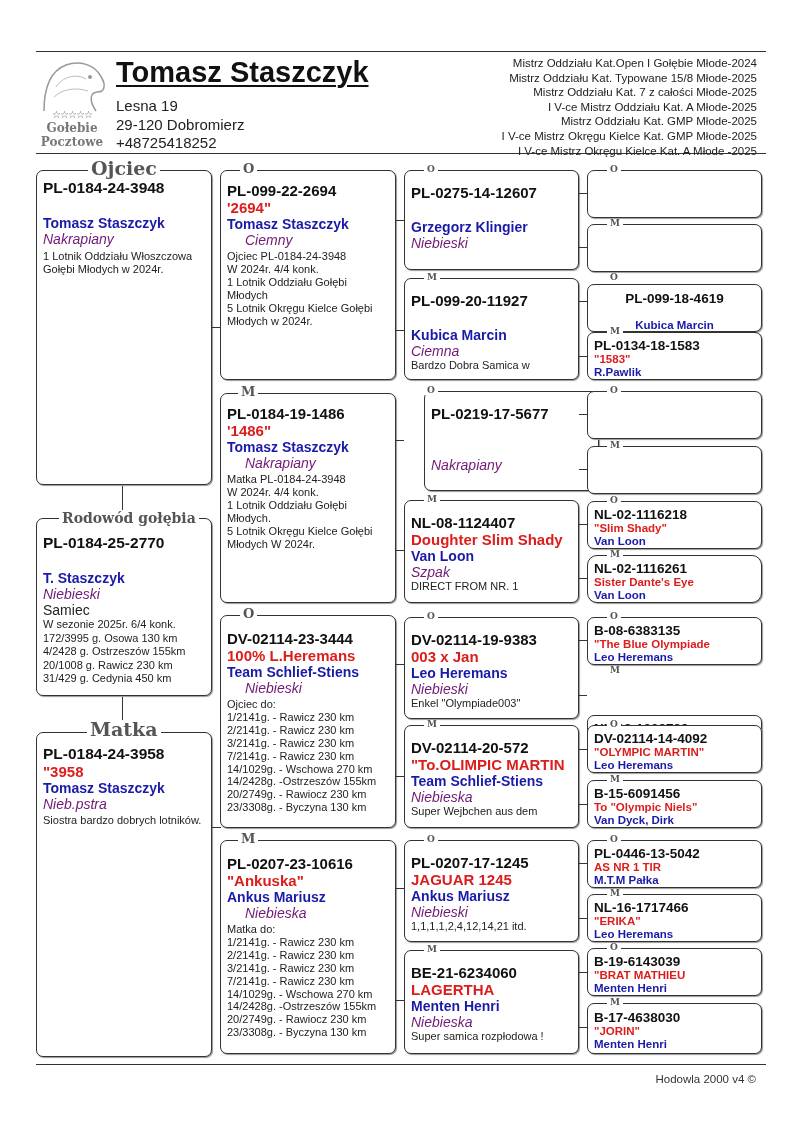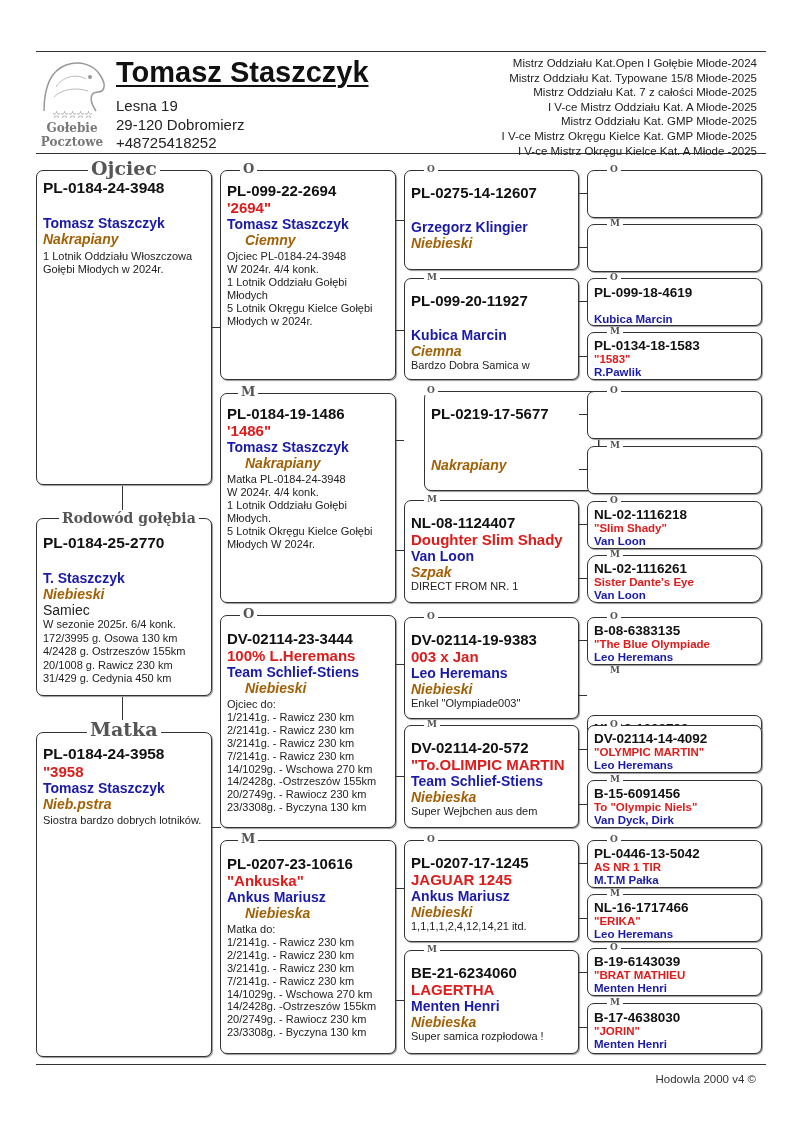--- a/index.html
+++ b/index.html
@@ -22,21 +22,21 @@
   .box { position: absolute; border: 1px solid #333; border-radius: 7px; background: #fff; box-shadow: 1px 1px 1px #999; padding: 0 6px; overflow: hidden; }
   .legend { position: absolute; background: #fff; font-family: "DejaVu Serif", serif; font-weight: bold; color: #555; padding: 0 3px; line-height: 1; }
   .lg-big { font-size: 19px; }
   .lg-med { font-size: 14px; }
   .lg-sm  { font-size: 13px; }
   .lg-xs  { font-size: 9px; }
 
   .ring { font-weight: bold; color: #111; }
   .nick { font-weight: bold; color: #dd1c1c; }
   .breeder { font-weight: bold; color: #1a1aa8; }
-  .color { font-weight: bold; font-style: italic; color: #a16207; }
+  .color { font-weight: normal; font-style: italic; color: #701a75; }
   .info { color: #222; white-space: pre-line; }
 
   .c1 .ring { font-size: 15.5px; }
   .c1 .breeder { font-size: 14px; }
   .c1 .color { font-size: 14px; }
   .c1 .info { font-size: 11px; line-height: 13px; }
   .c1 .sex { font-size: 14px; color: #222; }
 
   .c2 .ring { font-size: 15px; }
   .c2 .nick { font-size: 15px; }
@@ -312,21 +312,21 @@
 <div class="legend lg-xs" style="left:607px;top:165px;">O</div>
 
 <div class="box c4" style="left:587px;top:224px;width:175px;height:48px;">
   <div style="height:6px;"></div>
   <div class="ring"></div>
   <div class="nick"></div>
   <div class="breeder"></div>
 </div>
 <div class="legend lg-xs" style="left:607px;top:219px;">M</div>
 
-<div class="box c4" style="left:587px;top:278px;width:175px;height:48px;">
+<div class="box c4" style="left:587px;top:284px;width:175px;height:48px;text-align:center;">
   <div style="height:6px;"></div>
   <div class="ring">PL-099-18-4619</div>
   <div class="nick" style="min-height:13px;"></div>
   <div class="breeder">Kubica Marcin</div>
 </div>
 <div class="legend lg-xs" style="left:607px;top:273px;">O</div>
 
 <div class="box c4" style="left:587px;top:332px;width:175px;height:48px;">
   <div style="height:5px;"></div>
   <div class="ring">PL-0134-18-1583</div>

